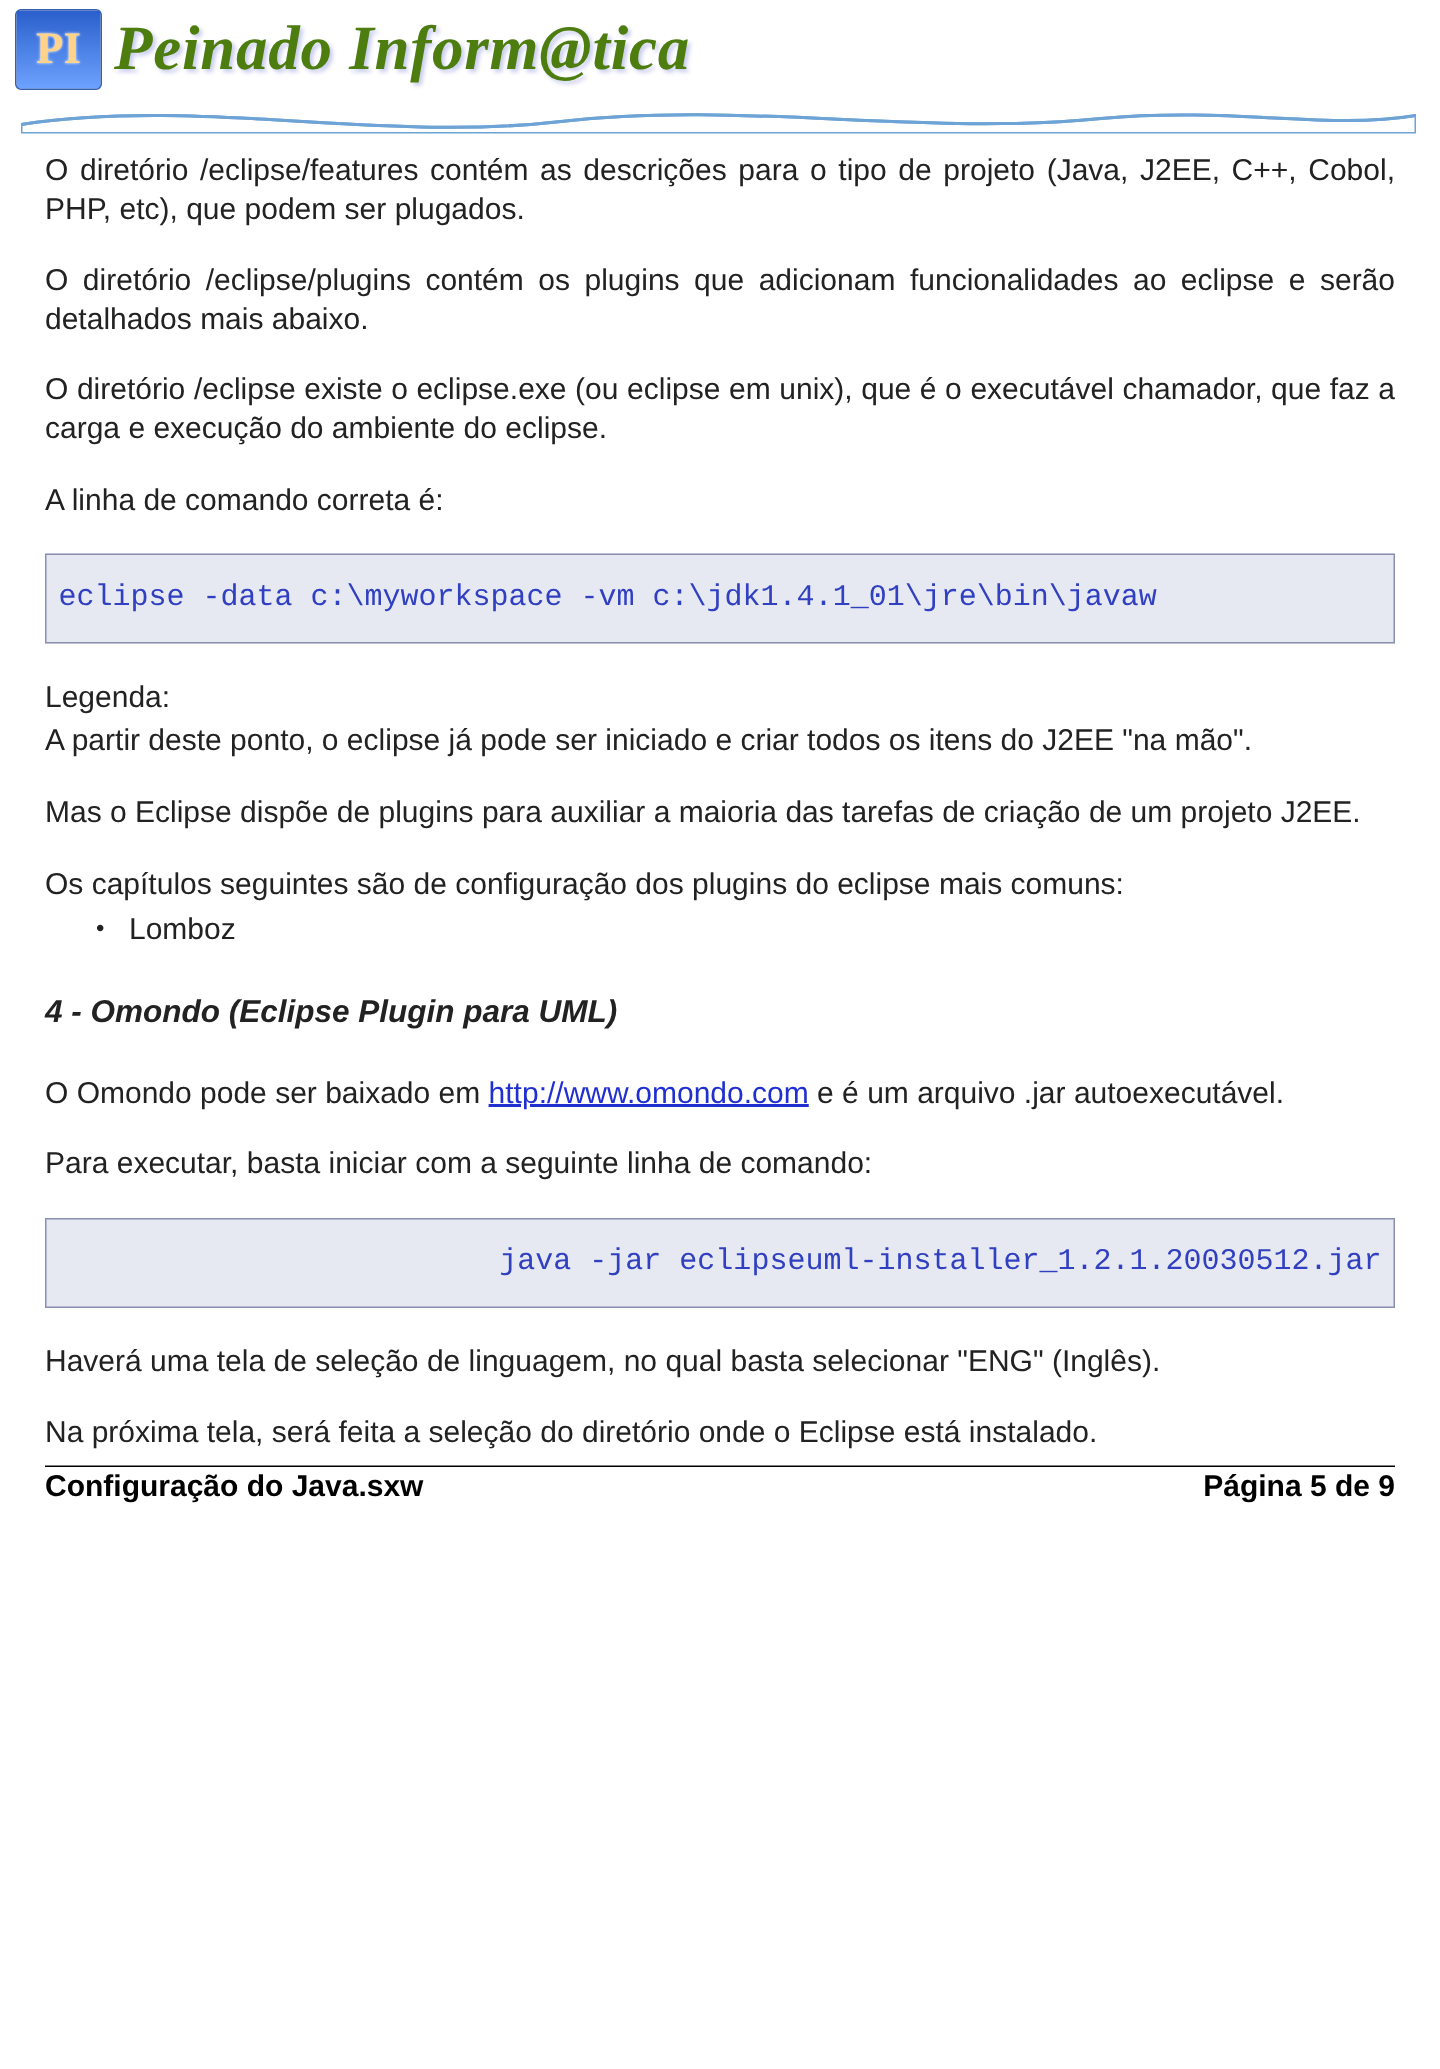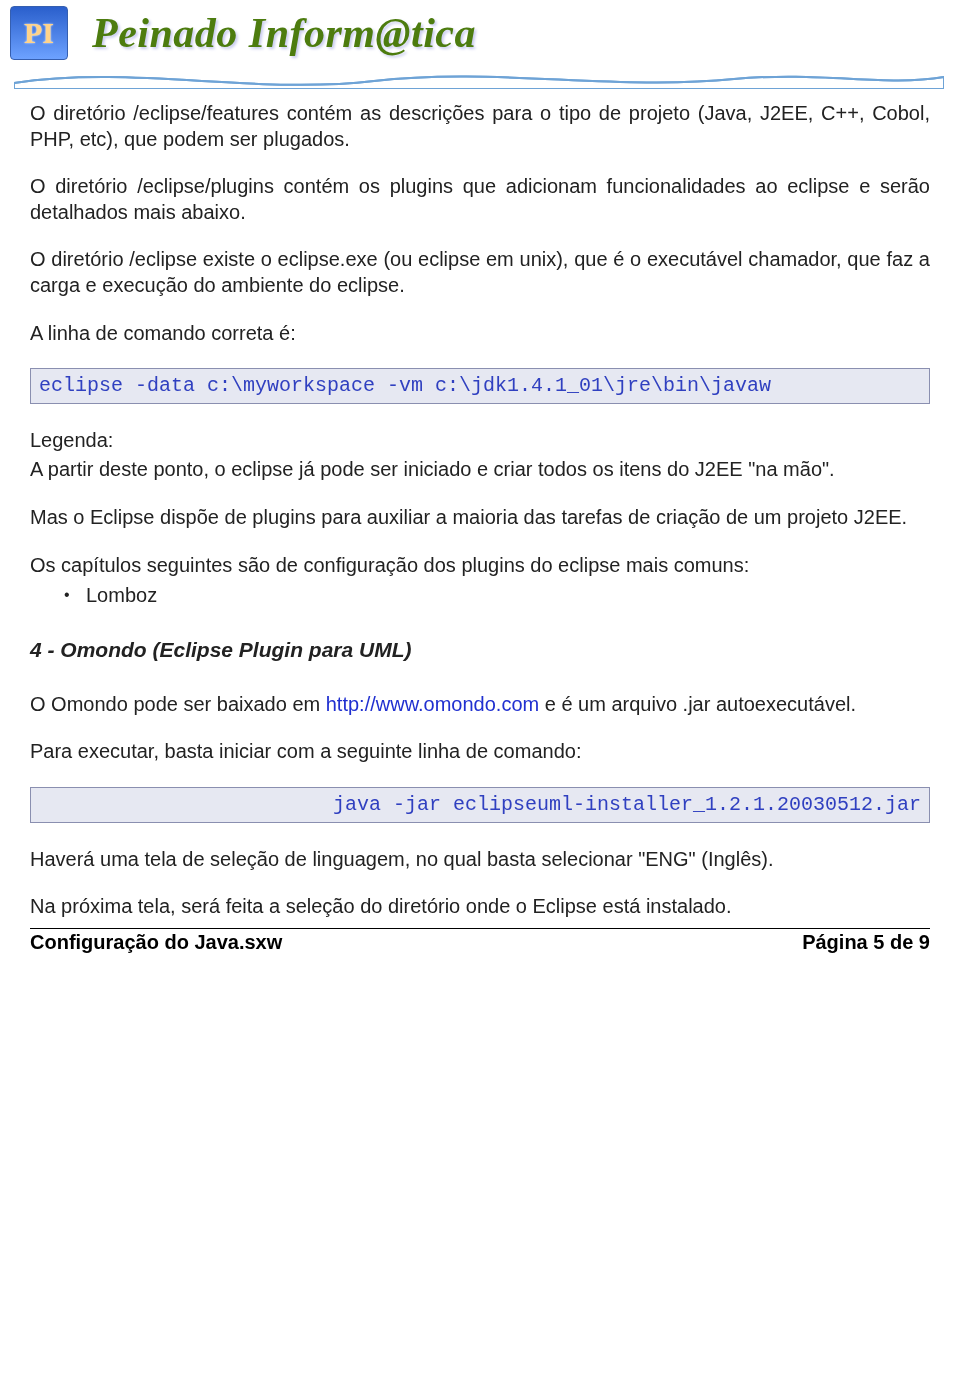--- a/index.html
+++ b/index.html
@@ -12,21 +12,21 @@
   .page {
     width: 960px;
     box-sizing: border-box;
   }
   .header-region {
     padding: 6px 10px 8px 10px;
   }
   .brand {
     display: flex;
     align-items: center;
-    gap: 24px;
+    gap: 8px;
     margin-bottom: 5px;
   }
   .logo {
     width: 56px;
     height: 52px;
     background: linear-gradient(#2a5fcc, #6da2ff);
     border-radius: 4px;
     border: 1px solid #355fb0;
     display: flex;
     align-items: center;
@@ -72,21 +72,21 @@
   }
   .content p.tight {
     margin-bottom: 4px;
   }
   .code-box {
     border: 1px solid #8a8fb0;
     background: #e6e8f2;
     font-family: "Courier New", monospace;
     font-size: 20px;
     color: #3040c0;
-    padding: 4px 8px;
+    padding: 16px 8px;
     margin: 0 0 24px 0;
     white-space: pre;
     overflow: hidden;
   }
   .code-box.centered {
     text-align: right;
   }
   ul.bullets {
     list-style: none;
     padding: 0;
@@ -108,20 +108,21 @@
   }
   .section-heading {
     font-family: Arial, Helvetica, sans-serif;
     font-style: italic;
     font-weight: bold;
     font-size: 21px;
     margin: 28px 0 28px 0;
   }
   a.link {
     color: #2030d0;
+    text-decoration: underline;
   }
   .footer {
     display: flex;
     justify-content: space-between;
     border-top: 1.5px solid #000;
     margin: 8px 30px 0 30px;
     padding-top: 2px;
     font-weight: bold;
     font-size: 20px;
   }

